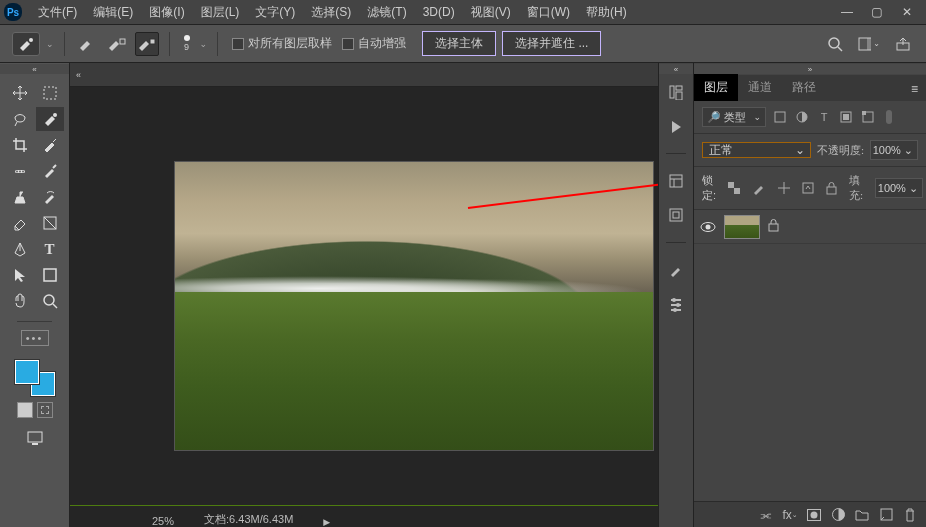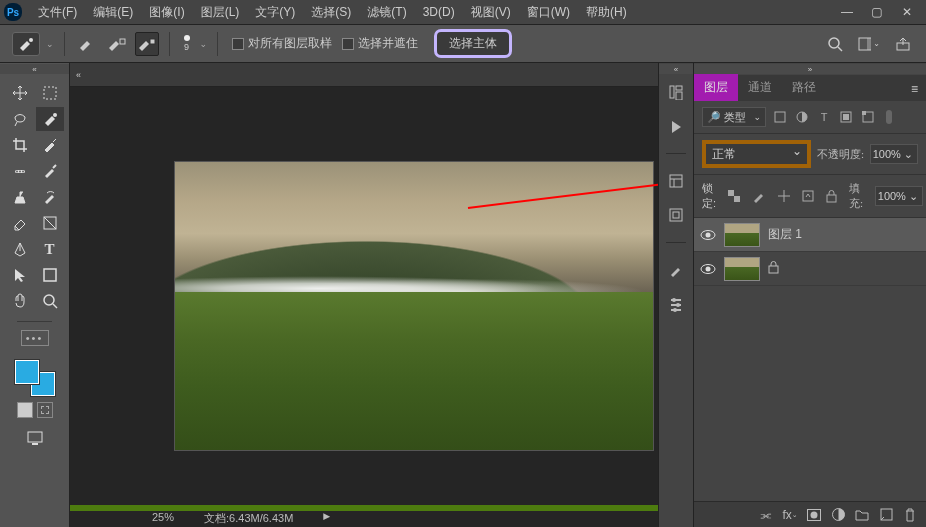--- a/index.html
+++ b/index.html
@@ -11,21 +11,21 @@
 .win-btn { width: 30px; height: 20px; display: flex; align-items: center; justify-content: center; cursor: pointer; color: #ccc; }
 .options-bar { height: 38px; background: #535353; display: flex; align-items: center; padding: 0 12px; gap: 6px; border-bottom: 1px solid #222; }
 .tool-preview { width: 28px; height: 24px; background: #3a3a3a; border: 1px solid #666; border-radius: 3px; display: flex; align-items: center; justify-content: center; }
 .vbar { width: 1px; height: 24px; background: #3a3a3a; margin: 0 4px; }
 .opt-icon { width: 24px; height: 24px; display: flex; align-items: center; justify-content: center; cursor: pointer; border-radius: 2px; }
 .opt-icon.active { background: #3a3a3a; border: 1px solid #222; }
 .brush-preview { display: flex; flex-direction: column; align-items: center; gap: 1px; padding: 0 4px; cursor: pointer; }
 .brush-dot { width: 6px; height: 6px; border-radius: 50%; background: #eee; }
 .checkbox-wrap { display: flex; align-items: center; gap: 4px; cursor: pointer; margin-left: 4px; }
 .checkbox { width: 12px; height: 12px; border: 1px solid #888; background: #3a3a3a; }
-.btn-bar { background: #3a3a3a; border: 3px solid #c4b5fd; padding: 3px 12px; cursor: pointer; border-radius: 7px; }
+.btn-bar { background: #3a3a3a; border: 1px solid #c4b5fd; padding: 3px 12px; cursor: pointer; border-radius: 0; }
 .spacer { flex: 1; }
 .ri-icon { width: 22px; height: 22px; display: flex; align-items: center; justify-content: center; cursor: pointer; margin-left: 6px; }
 .main-area { display: flex; height: 464px; }
 .tools-panel { width: 70px; background: #535353; border-right: 1px solid #222; display: flex; flex-direction: column; align-items: center; padding-top: 18px; position: relative; }
 .tools-collapse { position: absolute; top: 1px; left: 0; right: 0; height: 10px; display: flex; align-items: center; justify-content: center; background: #4a4a4a; cursor: pointer; font-size: 8px; }
 .tool-grid { display: grid; grid-template-columns: 28px 28px; gap: 2px; }
 .tool-btn { width: 28px; height: 24px; display: flex; align-items: center; justify-content: center; cursor: pointer; position: relative; }
 .tool-btn.active { background: #3a3a3a; }
 .colors-wrap { margin-top: 14px; position: relative; width: 40px; height: 36px; }
 .fg-color { position: absolute; width: 24px; height: 24px; background: #29abe2; border: 1px solid #fff; outline: 1px solid #333; top: 0; left: 0; cursor: pointer; }
@@ -39,37 +39,37 @@
 .collapse-left { width: 14px; font-size: 9px; cursor: pointer; }
 .doc-name { color: #ddd; font-size: 11px; }
 .canvas-wrap { flex: 1; position: relative; overflow: hidden; }
 .canvas-image { position: absolute; left: 104px; top: 74px; width: 480px; height: 290px; border: 1px solid #555; background: #7b8c6f; }
 .sky { position: absolute; top: 0; left: 0; right: 0; height: 45%; background: linear-gradient(180deg, #9b9278 0%, #b5a788 30%, #c0b394 55%, #9a8f73 75%, #6b6353 100%); }
 .mountain { position: absolute; top: 20%; left: 0; right: 0; height: 35%; background: radial-gradient(ellipse at 40% 100%, #2d3a24 0%, #3a4a2e 30%, #4a5a3a 55%, transparent 56%); }
 .clouds { position: absolute; top: 38%; left: 0; right: 0; height: 12%; background: radial-gradient(ellipse at 30% 50%, rgba(255,255,255,0.9) 0%, rgba(255,255,255,0.7) 20%, transparent 50%), radial-gradient(ellipse at 60% 60%, rgba(240,240,230,0.8) 0%, transparent 45%); }
 .grass { position: absolute; bottom: 0; left: 0; right: 0; height: 55%; background: linear-gradient(180deg, #5a7a2e 0%, #4a6824 30%, #3e5c1e 60%, #344e18 100%); }
 .red-arrow { position: absolute; left: 398px; top: 120px; width: 290px; height: 2px; background: #f00; transform-origin: left center; transform: rotate(-7deg); pointer-events: none; }
 .red-arrow::after { content: ""; position: absolute; right: -2px; top: -5px; border-left: 12px solid #f00; border-top: 6px solid transparent; border-bottom: 6px solid transparent; }
-.doc-status { height: 22px; background: #252525; display: flex; align-items: flex-start; padding: 0 8px; gap: 30px; color: #bbb; font-size: 11px; border-top: 6px solid #4d7c0f; }
+.doc-status { height: 22px; background: #252525; display: flex; align-items: flex-end; padding: 0 8px; gap: 30px; color: #bbb; font-size: 11px; border-top: 1px solid #4d7c0f; }
 .doc-status .zoom { margin-left: 74px; }
 .dock-strip { width: 36px; background: #444; border-left: 1px solid #222; border-right: 1px solid #222; display: flex; flex-direction: column; align-items: center; padding-top: 18px; gap: 12px; position: relative; }
 .dock-strip .tools-collapse { right: 0; }
 .dock-icon { width: 22px; height: 22px; display: flex; align-items: center; justify-content: center; cursor: pointer; color: #bbb; }
 .dock-separator { width: 60%; height: 1px; background: #2e2e2e; margin: 4px 0; }
 .panels { width: 232px; background: #444; display: flex; flex-direction: column; position: relative; }
 .panels .tools-collapse { right: 0; }
 .panel-tabs { display: flex; height: 26px; background: #383838; margin-top: 12px; align-items: flex-end; }
 .panel-tab { padding: 5px 10px; cursor: pointer; color: #999; font-size: 12px; }
-.panel-tab.active { background: #a21caf; color: #ddd; border-top: 1px solid #555; }
+.panel-tab.active { background: #000000; color: #ddd; border-top: 1px solid #555; }
 .panel-menu { margin-left: auto; padding: 5px 8px; cursor: pointer; }
 .layer-filter { display: flex; align-items: center; gap: 6px; padding: 6px 8px; border-bottom: 1px solid #333; }
 .filter-select { background: #3a3a3a; border: 1px solid #555; color: #ccc; padding: 2px 4px; font-size: 11px; width: 64px; height: 20px; display: flex; align-items: center; cursor: pointer; }
 .filter-icon { width: 16px; height: 16px; display: flex; align-items: center; justify-content: center; color: #aaa; cursor: pointer; font-size: 11px; }
 .layer-blend { display: flex; align-items: center; gap: 6px; padding: 6px 8px; border-bottom: 1px solid #333; }
-.blend-select { flex: 1; background: #3a3a3a; border: 4px solid #a16207; color: #ccc; padding: 2px 6px; font-size: 12px; height: 28px; display: flex; align-items: center; cursor: pointer; position: relative; }
+.blend-select { flex: 1; background: #3a3a3a; border: 1px solid #a16207; color: #ccc; padding: 2px 6px; font-size: 12px; height: 16px; display: flex; align-items: center; cursor: pointer; position: relative; }
 .blend-select::after { content: "⌄"; position: absolute; right: 5px; top: 0; }
 .opacity-label { font-size: 11px; color: #bbb; font-family: Liberation Serif, serif; }
 .opacity-value { width: 48px; background: #3a3a3a; border: 1px solid #555; color: #ccc; padding: 1px 4px; font-size: 11px; height: 20px; display: flex; align-items: center; justify-content: flex-end; position: relative; cursor: pointer; }
 .opacity-value::after { content: "⌄"; margin-left: 3px; }
 .layer-lock { display: flex; align-items: center; gap: 12px; padding: 6px 8px; border-bottom: 1px solid #333; font-size: 11px; }
 .lock-icon { width: 15px; height: 15px; display: flex; align-items: center; justify-content: center; cursor: pointer; color: #aaa; }
 .layers-list { flex: 1; overflow: auto; }
 .layer-row { display: flex; align-items: center; height: 34px; padding: 0 6px; gap: 8px; cursor: pointer; border-bottom: 1px solid #3a3a3a; }
 .layer-row.selected { background: #5a5a5a; }
 .layer-vis { width: 16px; height: 16px; display: flex; align-items: center; justify-content: center; cursor: pointer; }
@@ -136,23 +136,24 @@
     <span style="font-size:9px">9</span>
   </div>
   <span style="font-size:9px;color:#aaa">⌄</span>
   <div class="vbar"></div>
   <div class="checkbox-wrap">
     <div class="checkbox"></div>
     <span>对所有图层取样</span>
   </div>
   <div class="checkbox-wrap">
     <div class="checkbox"></div>
-    <span>选择并遮住</span>
+    <span>自动增强</span>
   </div>
   <div class="btn-bar" style="margin-left:10px">选择主体</div>
+  <div class="btn-bar">选择并遮住 ...</div>
   <div class="spacer"></div>
   <div class="ri-icon">
       <svg width="16" height="16">
         <circle cx="7" cy="7" r="5" stroke="#ccc" fill="none" stroke-width="1.5"></circle>
         <line x1="11" y1="11" x2="15" y2="15" stroke="#ccc" stroke-width="1.5"></line>
       </svg>
     </div>
   <div class="ri-icon">
       <svg width="16" height="14">
         <rect x="1" y="1" width="14" height="12" stroke="#ccc" fill="none"></rect>
@@ -434,31 +435,20 @@
             <rect x="1" y="5" width="9" height="7" stroke="#aaa" fill="none"></rect>
             <path d="M3 5 V3 A2.5 2.5 0 0 1 8 3 V5" stroke="#aaa" fill="none"></path>
           </svg>
         </div>
       <span class="opacity-label" style="margin-left:auto">填充:</span>
       <div class="opacity-value">
           <span>100%</span>
         </div>
     </div>
     <div class="layers-list">
-      <div class="layer-row selected">
-        <div class="layer-vis">
-            <svg width="16" height="12">
-              <ellipse cx="8" cy="6" rx="7" ry="4.5" stroke="#ddd" fill="none"></ellipse>
-              <circle cx="8" cy="6" r="2.5" fill="#ddd"></circle>
-            </svg>
-          </div>
-        <div class="layer-thumb"></div>
-        <div class="layer-name">图层 1</div>
-        <div class="lock-flag"></div>
-      </div>
       <div class="layer-row">
         <div class="layer-vis">
             <svg width="16" height="12">
               <ellipse cx="8" cy="6" rx="7" ry="4.5" stroke="#ddd" fill="none"></ellipse>
               <circle cx="8" cy="6" r="2.5" fill="#ddd"></circle>
             </svg>
           </div>
         <div class="layer-thumb"></div>
         <div class="lock-flag"><svg width="11" height="13">
               <rect x="1" y="5" width="9" height="7" stroke="#bbb" fill="none"></rect>

